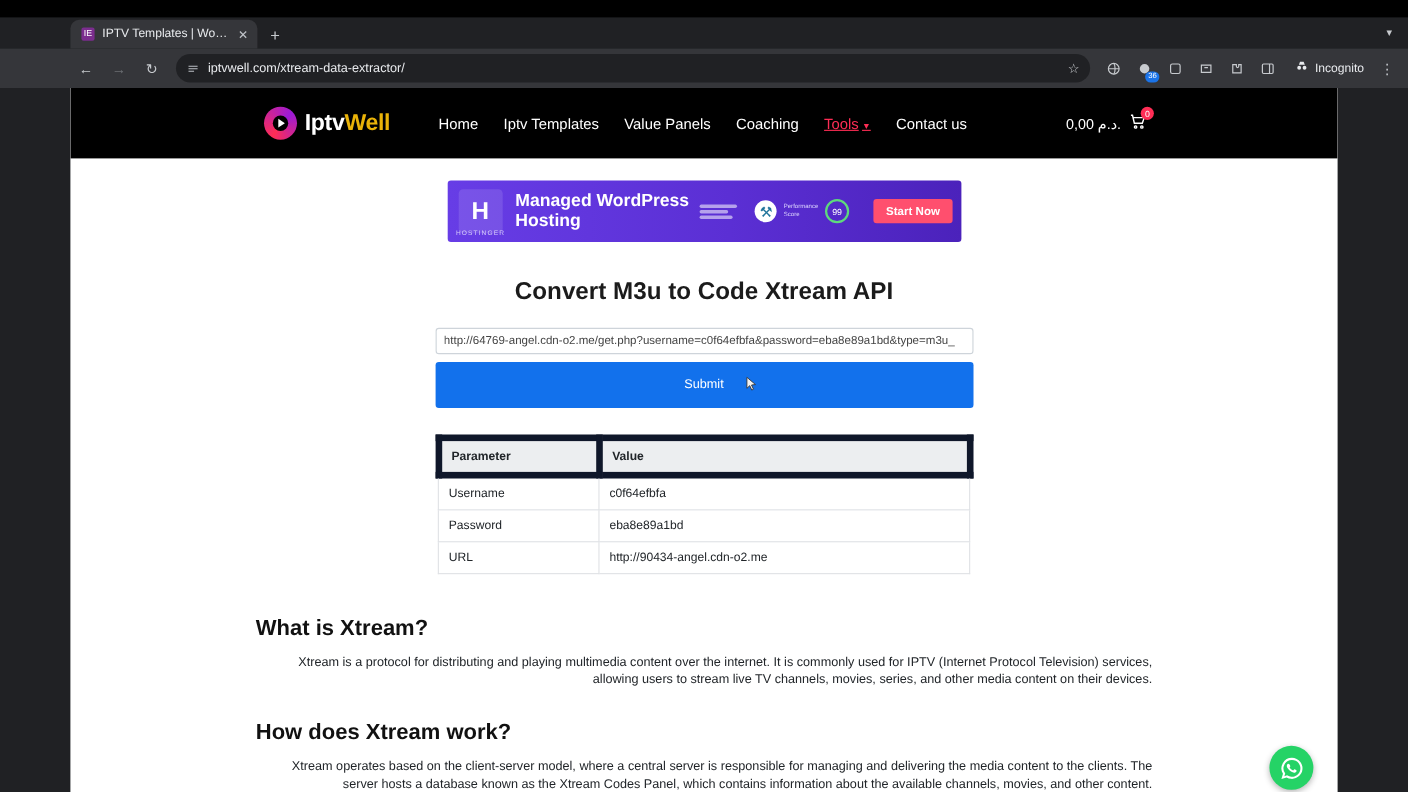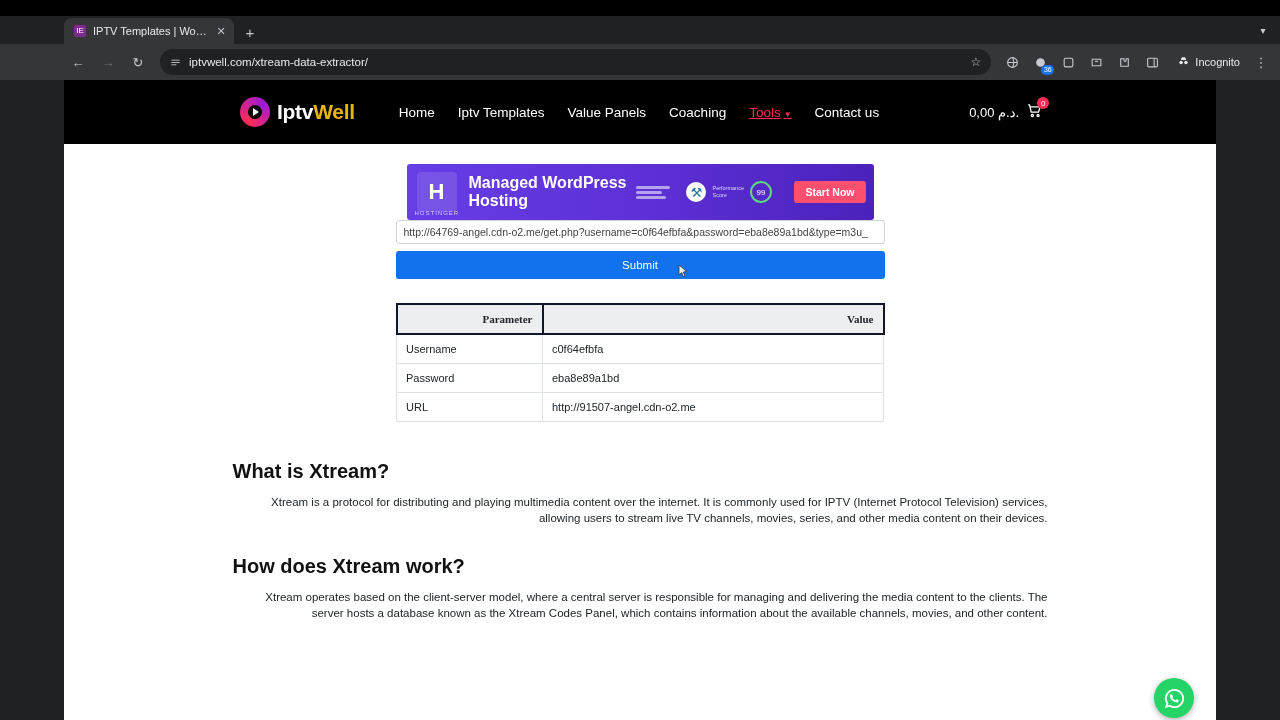--- a/index.html
+++ b/index.html
@@ -154,35 +154,35 @@
   h1.tool-title {
     text-align:center; font-size:22px; color:#1b1b1b; margin:32px 0 20px;
   }
   .form-wrap { width:489px; margin:0 auto; }
   .m3u-input {
     width:100%; height:24px; border:1px solid #ced4da; border-radius:3px;
     padding:0 7px; font-size:10.5px; color:#444; background:#fff;
     font-family:"Liberation Sans", sans-serif;
   }
   .submit-btn {
-    width:100%; height:28px; margin-top:7px; background:#1271ec; border:none;
+    width:100%; height:42px; margin-top:7px; background:#1271ec; border:none;
     border-radius:3px; color:#fff; font-size:11.5px; cursor:pointer;
     font-family:"Liberation Sans", sans-serif; position:relative;
   }
   .cursor {
     position:absolute; left:282px; top:13px; width:11px; height:14px; pointer-events:none;
   }
 
   table.result {
     width:489px; margin:24px auto 0; border-collapse:collapse; font-size:11px;
     color:#212529;
   }
   table.result th {
-    background:#eceef0; text-align:right; font-weight:bold; font-size:11px;
-    padding:8px 9px; border:2px solid #0f172a; color:#212529;font-family:Liberation Serif, serif;
+    background:#eceef0; text-align:left; font-weight:bold; font-size:11px;
+    padding:8px 9px; border:6px solid #0f172a; color:#212529;
   }
   table.result td {
     padding:8px 9px; border:1px solid #dfe2e5; background:#fff;
   }
   table.result th:first-child, table.result td:first-child { width:146px; }
 
   .article { width:815px; margin:38px auto 0; color:#212529; }
   .article h2 {
     font-size:20px; margin:0 0 12px; color:#111;
   }
@@ -321,20 +321,21 @@
         <div class="perf">
           <span class="wp-circle">⚒</span>
           <span class="score-lbl">
             <span>Performance</span><br><span>Score</span>
           </span>
           <span class="score">99</span>
         </div>
         <div class="cta">Start Now</div>
       </div>
 
+      <h1 class="tool-title">Convert M3u to Code Xtream API</h1>
 
       <div class="form-wrap">
         <input class="m3u-input" type="text" value="http://64769-angel.cdn-o2.me/get.php?username=c0f64efbfa&amp;password=eba8e89a1bd&amp;type=m3u_" style="">
         <button class="submit-btn">
           <span>Submit</span>
           <span class="cursor">
             <svg width="11" height="14" viewBox="0 0 11 14">
               <path d="M1 1 L1 11 L3.6 8.6 L5.4 12.6 L7 11.8 L5.2 8 L8.8 7.6 Z" fill="#f2f2f2" stroke="#333" stroke-width="0.8"></path>
             </svg>
           </span>
@@ -352,21 +353,21 @@
           <tr>
             <td>Username</td>
             <td>c0f64efbfa</td>
           </tr>
           <tr>
             <td>Password</td>
             <td>eba8e89a1bd</td>
           </tr>
           <tr>
             <td>URL</td>
-            <td>http://91507-angel.cdn-o2.me</td>
+            <td>http://90434-angel.cdn-o2.me</td>
           </tr>
         </tbody>
       </table>
 
       <div class="article">
         <h2>What is Xtream?</h2>
         <p>Xtream is a protocol for distributing and playing multimedia content over the internet. It is commonly used for IPTV (Internet Protocol Television) services, allowing users to stream live TV channels, movies, series, and other media content on their devices.</p>
 
         <h2 class="spaced">How does Xtream work?</h2>
         <p>Xtream operates based on the client-server model, where a central server is responsible for managing and delivering the media content to the clients. The server hosts a database known as the Xtream Codes Panel, which contains information about the available channels, movies, and other content.</p>

